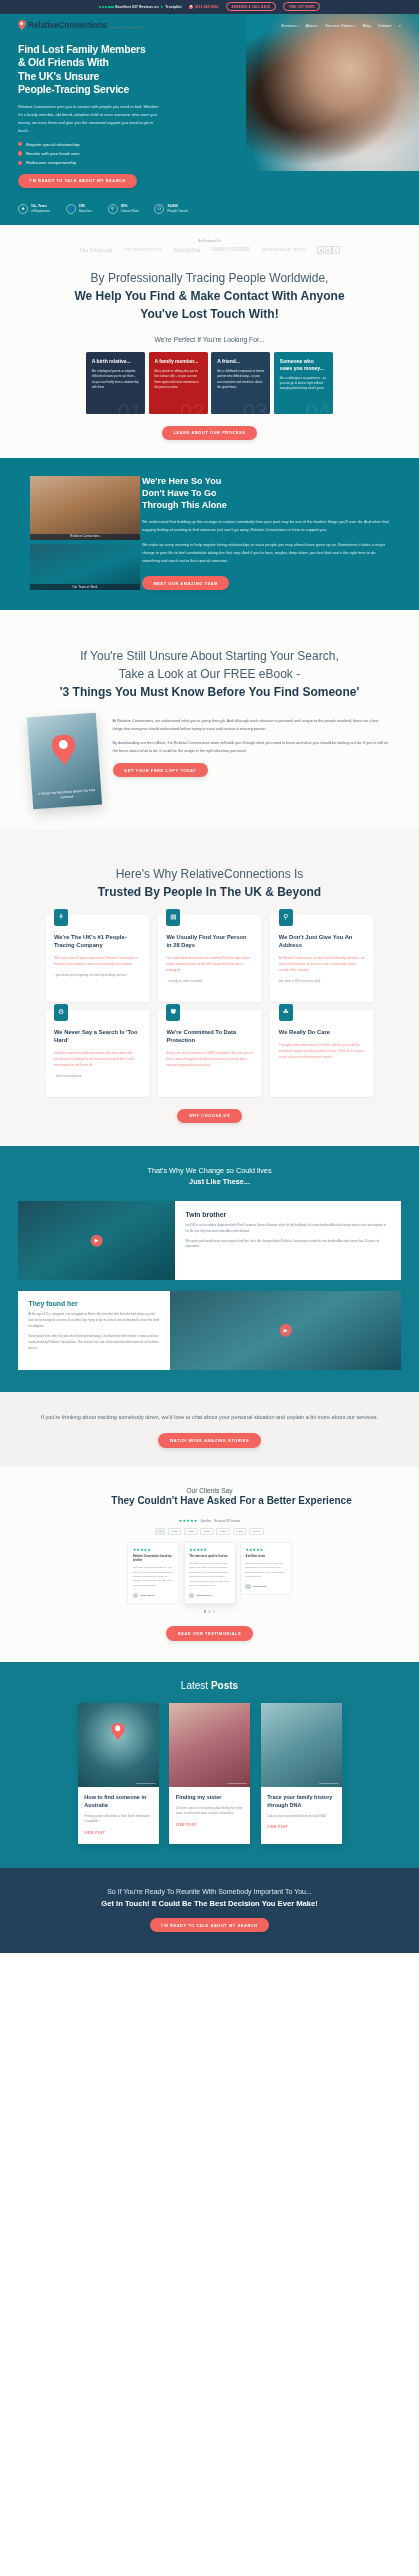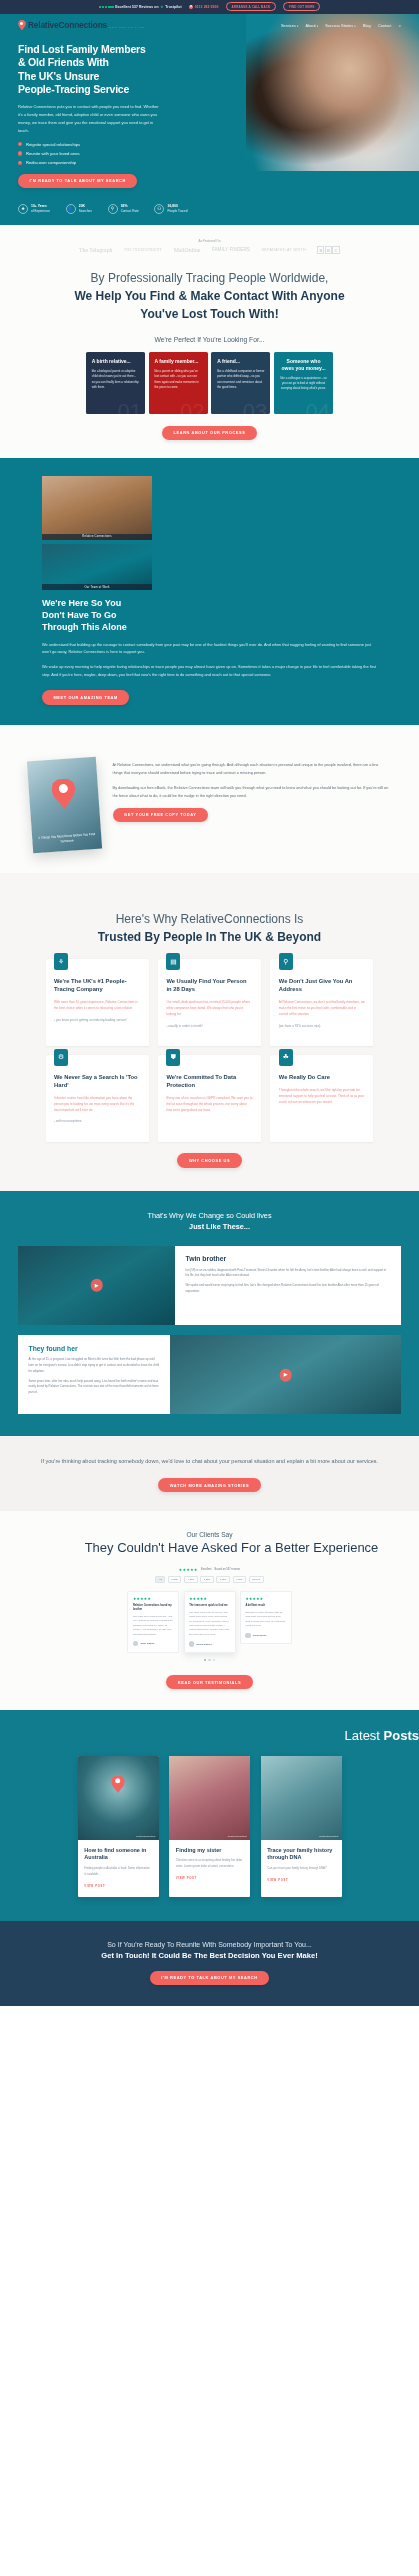--- a/index.html
+++ b/index.html
@@ -146,26 +146,26 @@
   }
   .card4 h3 { font-size: 5px; line-height: 1.35; font-weight: bold; margin-bottom: 4.2px; }
   .card4 p { font-size: 2.9px; line-height: 1.85; color: rgba(255,255,255,.86); }
   .card4 .ghost {
     position: absolute; right: 3.1px; bottom: -8.4px; font-size: 22px; font-weight: normal;
     color: rgba(255,255,255,.08); line-height: 1;
   }
   .c-navy  { background: #24344d; }
   .c-teal  { background: #b91c1c; }
   .c-navy2 { background: #24415c; }
-  .c-teal2 { background: #0a7b8c; text-align: center; }
+  .c-teal2 { background: #0a7b8c; }
   .center-cta { text-align: center; margin-top: 11.5px; }
 
   
   .sec-teal { background: #0a7b8c; padding: 18px 0 20px 0; color: #fff; }
-  .alone { display: flex; gap: 8px; padding: 0 42px; flex-direction: column; }
+  .alone { display: flex; gap: 2px; padding: 0 30px; }
   .alone-media { width: 110px; flex: none; }
   .alone-vid {
     width: 110px; height: 64px; position: relative; overflow: hidden;
     background: linear-gradient(160deg,#caa98d 0%, #a9794f 45%, #5e4632 100%);
   }
   .alone-vid2 {
     width: 110px; height: 46px; margin-top: 4.2px; position: relative; overflow: hidden;
     background: linear-gradient(160deg,#1d6070 0%, #0a7b8c 55%, #08505d 100%);
   }
   .vid-name {
@@ -240,21 +240,21 @@
   .story-card2 { background: #fff; padding: 9.4px 10.5px; width: 152px; }
   .story-card2 h3 { font-size: 6.8px; color: #107c8e; font-weight: bold; margin-bottom: 5.2px; }
   .story-card2 p { font-size: 2.9px; line-height: 2.0; color: #7a8793; margin-bottom: 4.2px; }
 
   .stories-foot { background: #f3f2f0; padding: 20px 30px 19px 30px; text-align: center; margin-top: 22px; }
   .stories-foot p { font-size: 5.5px; line-height: 1.85; color: #5a6b79; }
 
   
   .testi { background: #fcfcfa; padding: 20px 0 21px 0; text-align: center; }
   .testi .k { font-size: 6.6px; color: #47606f; }
-  .testi .k b { display: block; font-weight: normal; color: #1f3b52; font-size: 13px; margin-top: 1.6px; padding-left: 44px; }
+  .testi .k b { display: block; font-weight: bold; color: #1f3b52; font-size: 10px; margin-top: 1.6px; padding-left: 44px; }
   .testi-widget { margin: 12.6px auto 0 auto; width: 173px; }
   .tw-top { display: flex; align-items: center; justify-content: center; gap: 3.1px; font-size: 2.6px; color: #6c7b88; }
   .tw-stars { color: #00b67a; letter-spacing: 0.5px; font-size: 3.7px; }
   .tw-tabs { display: flex; justify-content: center; gap: 2.6px; margin-top: 4.7px; }
   .tw-tab { font-size: 2.4px; border: 0.5px solid #dfe4e8; border-radius: 1px; padding: 1px 2.6px; color: #7a8793; }
   .tw-tab.on { background: #e9eef2; color: #3d4f5e; }
   .tw-cards { display: flex; gap: 4.2px; justify-content: center; margin-top: 7.3px; align-items: flex-start; }
   .tw-card { width: 52px; background: #fff; border: 0.5px solid #edf0f2; border-radius: 1px; padding: 5.2px 4.7px; text-align: left; }
   .tw-card.mid { box-shadow: 0 2.1px 7.3px rgba(0,0,0,.09); z-index: 2; }
   .tw-card .s { color: #00b67a; font-size: 3.7px; letter-spacing: 0.3px; }
@@ -262,21 +262,21 @@
   .tw-card .b { font-size: 2.4px; color: #8a959f; margin-top: 2.6px; line-height: 1.85; }
   .tw-card .a { display: flex; align-items: center; gap: 2.1px; margin-top: 4.2px; }
   .tw-card .a .av { width: 5.2px; height: 5.2px; border-radius: 50%; background: #c9d3da; }
   .tw-card .a .n { font-size: 2.4px; color: #5c6b78; font-weight: bold; }
   .tw-dots { display: flex; justify-content: center; gap: 2.1px; margin-top: 6.3px; }
   .tw-dots i { width: 2.1px; height: 2.1px; border-radius: 50%; background: #d5dde3; display: block; }
   .tw-dots i.on { background: #9fb0bc; }
 
   
   .posts { background: #107c8e; padding: 18px 0 24px 0; }
-  .posts h2 { text-align: right; color: #fff; font-size: 13px; font-weight: normal; }
+  .posts h2 { text-align: center; color: #fff; font-size: 10px; font-weight: normal; }
   .posts h2 b { font-weight: bold; }
   .post-grid { display: flex; gap: 10.5px; justify-content: center; margin-top: 12.6px; }
   .post {
     width: 81px; background: #fff; border-radius: 1px; overflow: hidden;
     box-shadow: 0 2.1px 7.3px rgba(0,0,0,.12);
   }
   .post-img { height: 84px; position: relative; }
   .post-img.p1 { background: radial-gradient(circle at 50% 38%, #8fc2c7 0%, #2e6b76 55%, #1d4c56 100%); }
   .post-img.p2 { background: linear-gradient(155deg,#d9b9a8 0%, #b5707a 45%, #7f3f49 100%); }
   .post-img.p3 { background: linear-gradient(150deg,#9fc8cc 0%, #5d959e 48%, #2f6570 100%); }
@@ -458,20 +458,25 @@
         <p>We understand that building up the courage to contact somebody from your past may be one of the hardest things you'll ever do. And when that nagging feeling of wanting to find someone just won't go away, Relative Connections is here to support you.</p>
         <p>We wake up every morning to help reignite loving relationships or trace people you may almost have given up on. Sometimes it takes a major change in your life to feel comfortable taking the first step. And if you're here, maybe, deep down, you feel that now's the right time to do something and reach out to that special someone.</p>
         <div class="alone-cta">
           <button class="btn-primary">MEET OUR AMAZING TEAM</button>
         </div>
       </div>
     </div>
   </div>
 
   <div class="ebook-sec">
+    <h2 class="lead">
+      <span>If You're Still Unsure About Starting Your Search,</span><br>
+      <span>Take a Look at Our FREE eBook -</span><br>
+      <b>'3 Things You Must Know Before You Find Someone'</b>
+    </h2>
     <div class="ebook-body">
       <div class="ebook-cover">
         <div class="ebook-pin"></div>
         <div class="ebook-cap">3 Things You Must Know Before You Find Someone</div>
       </div>
       <div class="ebook-txt">
         <p>At Relative Connections, we understand what you're going through. And although each situation is personal and unique to the people involved, there are a few things that everyone should understand before trying to trace and contact a missing person.</p>
         <p>By downloading our free eBook, the Relative Connections team will walk you through what you need to know and what you should be looking out for. If you're still on the fence about what to do, it could be the nudge in the right direction you need.</p>
         <button class="btn-primary">GET YOUR FREE COPY TODAY</button>
       </div>

